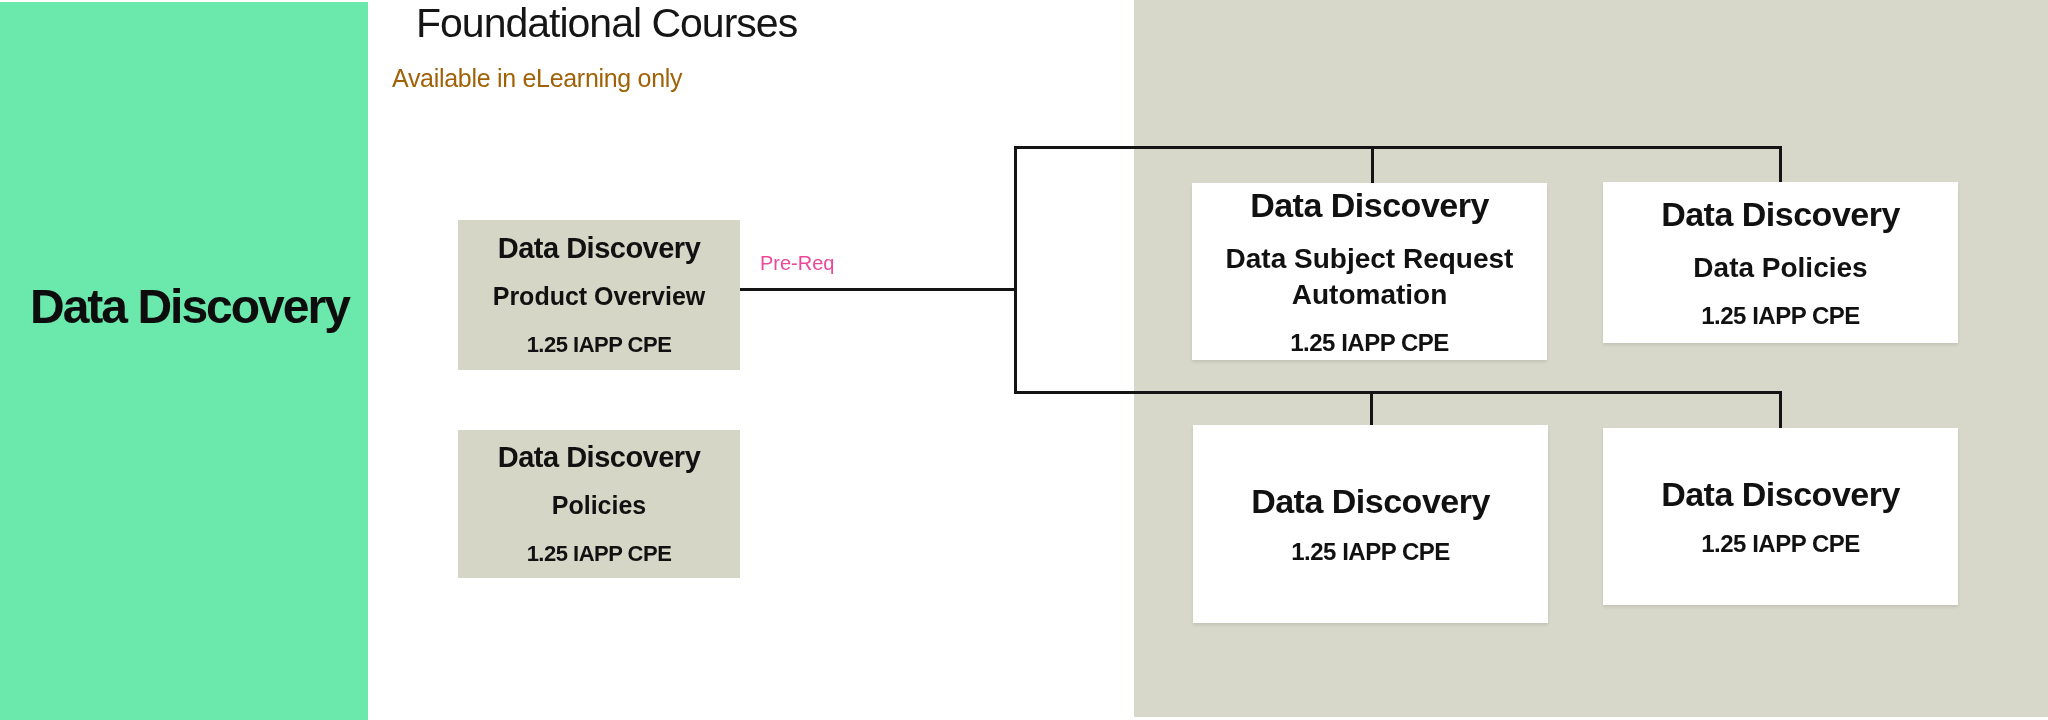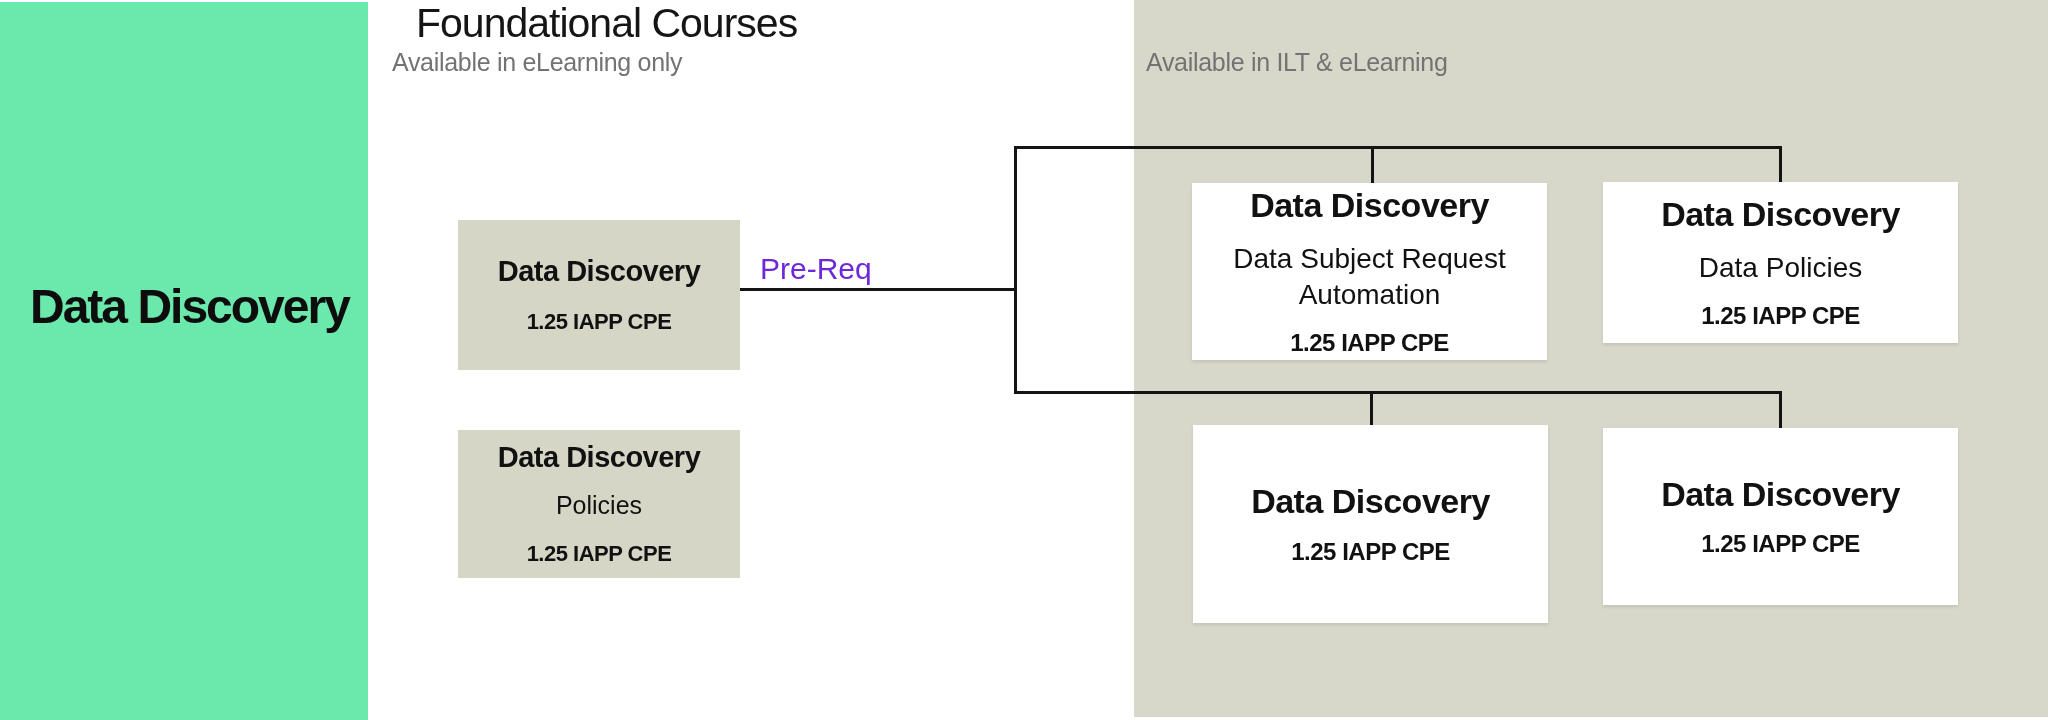--- a/index.html
+++ b/index.html
@@ -27,38 +27,38 @@
     background:var(--panel-beige,#D8D8CA);
   }
   
   .sec-title{
     position:absolute;top:0;
     font-size:41px;font-weight:300;letter-spacing:-1px;color:#151515;
     white-space:nowrap;
     margin-left:24px;
   }
   .sec-sub{
-    position:absolute;top:48px;
-    font-size:25px;font-weight:400;letter-spacing:-0.3px;color:#737373;
+    position:absolute;top:64px;
+    font-size:25px;font-weight:400;letter-spacing:-0.3px;color:#a16207;
     white-space:nowrap;
   }
   .f-title{left:392px;}
   .f-sub{left:392px;}
   .a-title{left:1146px;}
   .a-sub{left:1146px;}
   
   .course{
     position:absolute;
     display:flex;flex-direction:column;align-items:center;justify-content:center;
     text-align:center;
   }
   .course.found{background:var(--box-beige,#D6D6C7);}
   .course.adv{background:var(--box-white,#ffffff);box-shadow:0 2px 3px rgba(0,0,0,0.10);}
   .c-product{font-size:29px;font-weight:bold;letter-spacing:-0.5px;line-height:1.15;}
-  .c-name{font-size:25px;line-height:1.25;margin-top:16px;padding:0 14px;}
+  .c-name{font-size:25px;line-height:1.25;margin-top:16px;padding:0 14px;font-weight:bold;}
   .c-credit{font-size:22px;font-weight:bold;letter-spacing:-0.5px;margin-top:20px;}
   .adv .c-product{font-size:34px;}
   .adv .c-name{font-size:28px;line-height:1.3;padding:0 18px;}
   .adv .c-credit{font-size:24px;margin-top:16px;}
   #course-f1{left:458px;top:220px;width:282px;height:150px;}
   #course-f2{left:458px;top:430px;width:282px;height:148px;}
   #course-a1{left:1192px;top:183px;width:355px;height:177px;}
   #course-a2{left:1603px;top:182px;width:355px;height:161px;}
   #course-a3{left:1193px;top:425px;width:355px;height:198px;}
   #course-a4{left:1603px;top:428px;width:355px;height:177px;}
@@ -67,52 +67,52 @@
   #line-prereq{left:740px;top:288px;width:276px;height:3px;}
   #line-spine{left:1014px;top:146px;width:3px;height:248px;}
   #line-top-h{left:1014px;top:146px;width:768px;height:3px;}
   #line-drop-a1{left:1371px;top:146px;width:3px;height:38px;}
   #line-drop-a2{left:1779px;top:146px;width:3px;height:37px;}
   #line-bottom-h{left:1014px;top:391px;width:768px;height:3px;}
   #line-drop-a3{left:1370px;top:391px;width:3px;height:35px;}
   #line-drop-a4{left:1779px;top:391px;width:3px;height:38px;}
   .prereq-label{
     position:absolute;left:760px;top:252px;
-    font-size:30px;color:#6d28d9;white-space:nowrap;
+    font-size:20px;color:#ec4899;white-space:nowrap;
   }
 </style>
 </head>
 <body>
 
 <div class="canvas">
 
   <div class="sidebar">
     <div class="sidebar-title">
       <span>Data Discovery</span><br>
     </div>
   </div>
 
   <div class="adv-panel"></div>
 
   <div class="sec-title f-title">Foundational Courses</div>
   <div class="sec-sub f-sub">Available in eLearning only</div>
-  <div class="sec-sub a-sub">Available in ILT &amp; eLearning</div>
 
   <div class="line" id="line-prereq"></div>
   <div class="line" id="line-spine"></div>
   <div class="line" id="line-top-h"></div>
   <div class="line" id="line-drop-a1"></div>
   <div class="line" id="line-drop-a2"></div>
   <div class="line" id="line-bottom-h"></div>
   <div class="line" id="line-drop-a3"></div>
   <div class="line" id="line-drop-a4"></div>
   <div class="prereq-label">Pre-Req</div>
 
   <div class="course found" id="course-f1">
     <div class="c-product">Data Discovery</div>
+    <div class="c-name">Product Overview</div>
     <div class="c-credit">1.25 IAPP CPE</div>
   </div>
   <div class="course found" id="course-f2">
     <div class="c-product">Data Discovery</div>
     <div class="c-name">Policies</div>
     <div class="c-credit">1.25 IAPP CPE</div>
   </div>
 
   <div class="course adv" id="course-a1">
     <div class="c-product">Data Discovery</div>

